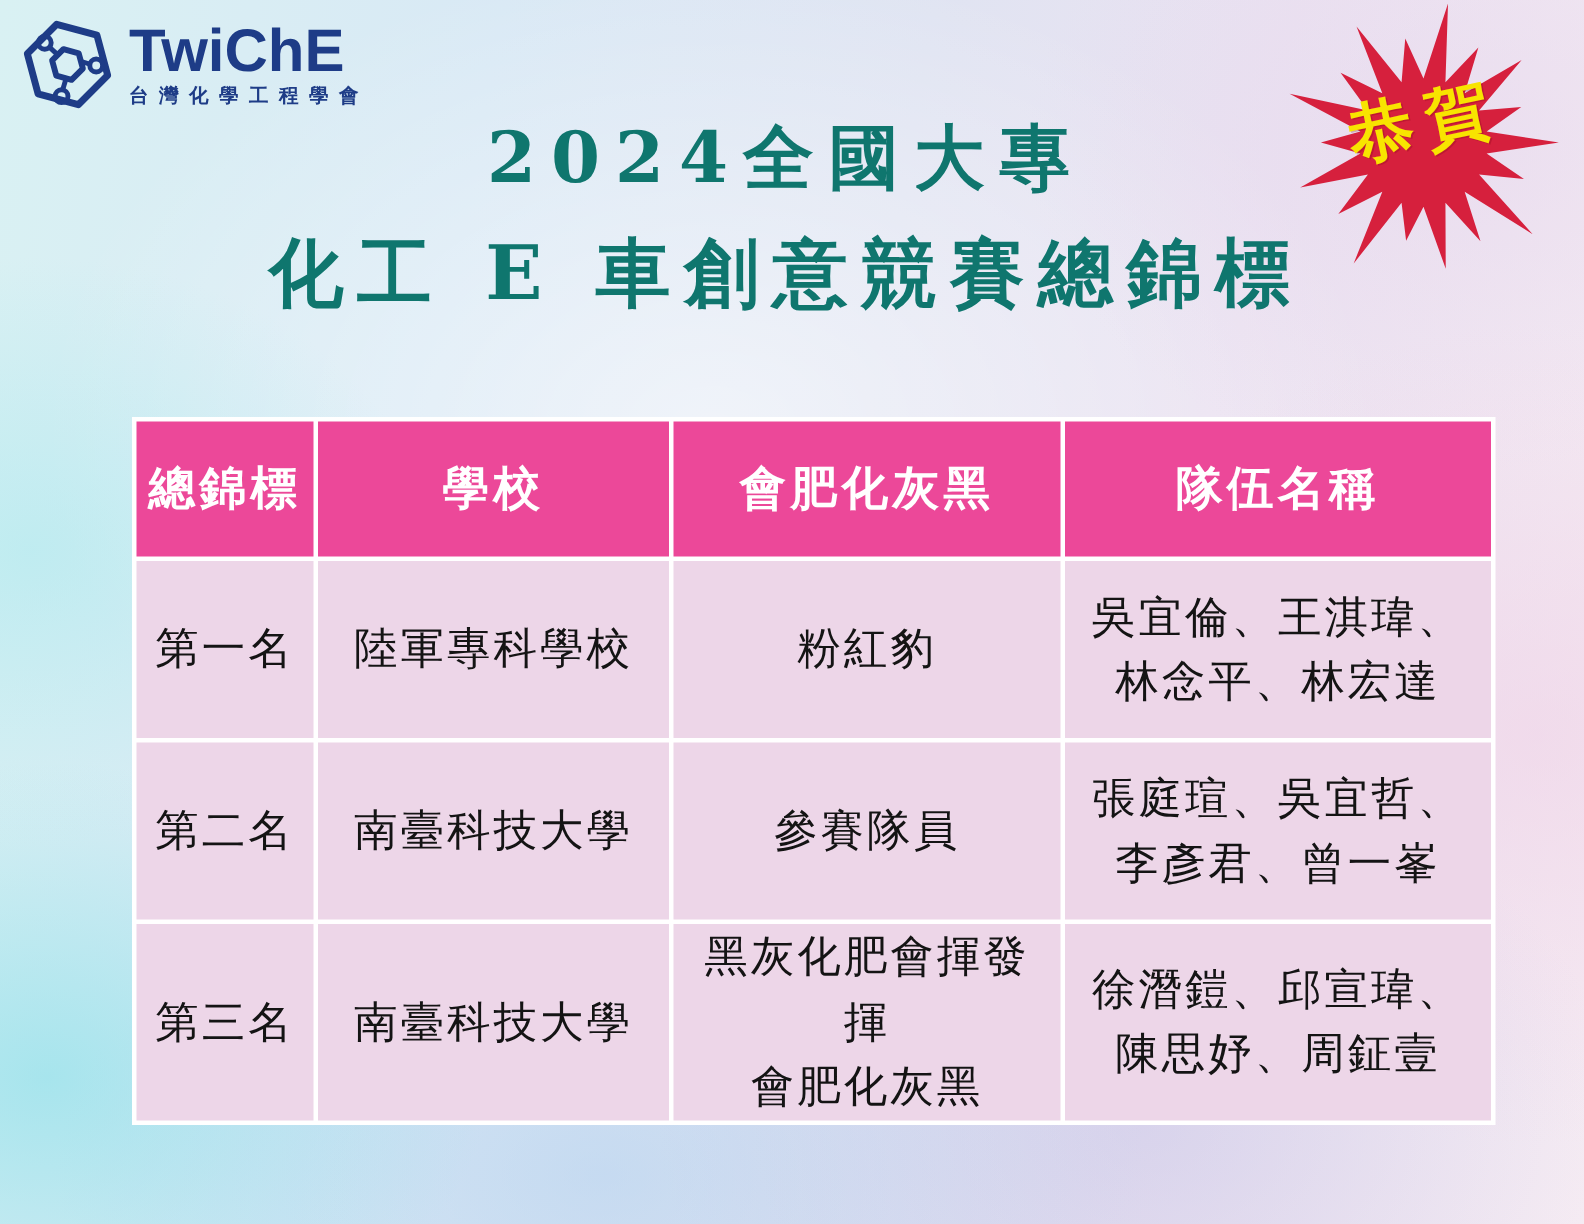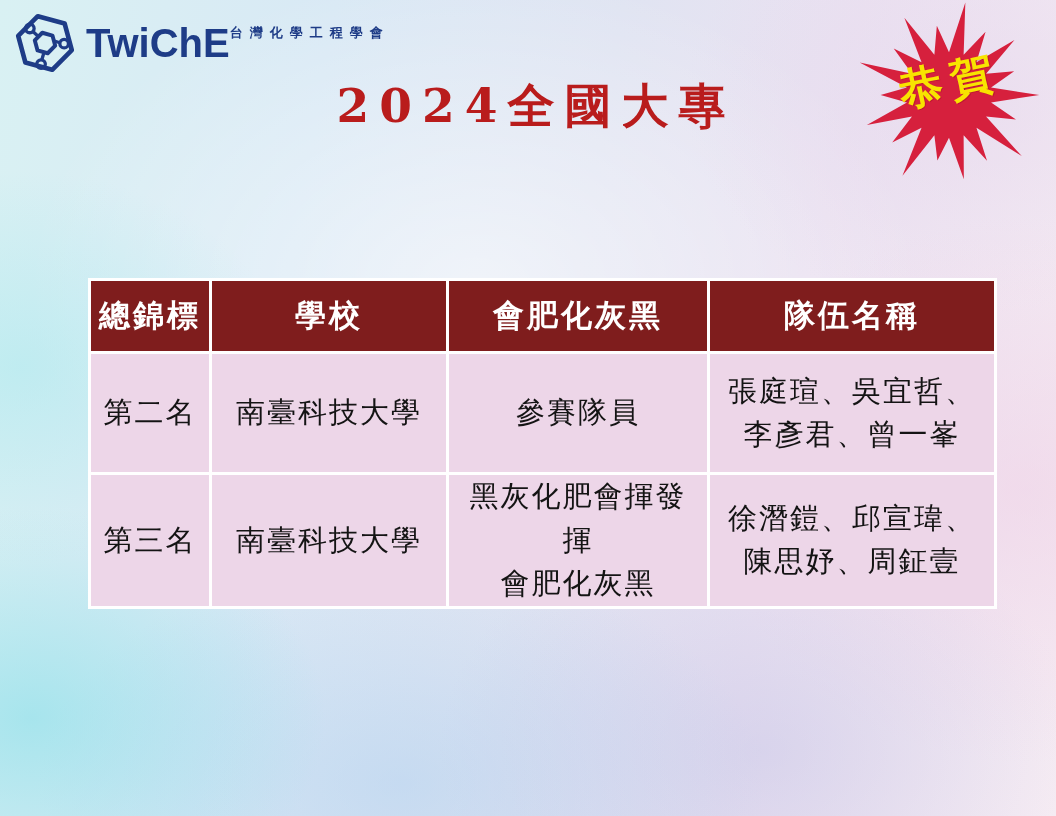--- a/index.html
+++ b/index.html
@@ -27,21 +27,21 @@
   
   .logo {
     position: absolute;
     top: 10px;
     left: 12px;
     display: flex;
     align-items: center;
     gap: 8px;
   }
   .logo-icon svg { display: block; }
-  .logo-textblock { display: flex; }
+  .logo-textblock { display: flex; flex-direction: column; }
   .logo-wordmark {
     font-family: "Liberation Sans", sans-serif;
     font-weight: bold;
     font-size: 40px;
     line-height: 40px;
     color: #1e3c87;
     letter-spacing: 0px;
   }
   .logo-subtitle {
     font-family: Liberation Sans, sans-serif;
@@ -50,24 +50,24 @@
     color: #1e3c87;
     letter-spacing: 7px;
     margin-top: 1px;
     white-space: nowrap;
   }
 
   
   .title-block {
     position: absolute;
     top: 82px;
-    left: 16px;
+    left: 4px;
     width: 1040px;
     text-align: center;
-    color: #b91c1c;
+    color: #0f766e;
     font-weight: bold;
   }
   .title-line1 {
     font-size: 47px;
     letter-spacing: 10px;
     line-height: 1.0;
   }
   .title-line2 {
     font-size: 50px;
     letter-spacing: 9px;
@@ -107,26 +107,26 @@
     border-spacing: 3px;
     background: #ffffff;
     table-layout: fixed;
   }
   table.results th, table.results td {
     text-align: center;
     vertical-align: middle;
     padding: 0 6px;
   }
   table.results th {
-    background: #7f1d1d;
+    background: #ec4899;
     color: #ffffff;
     font-size: 31px;
     font-weight: bold;
     letter-spacing: 3px;
-    height: 70px;
+    height: 90px;
   }
   table.results td {
     background: #edd6e8;
     color: #141414;
     font-size: 29px;
     letter-spacing: 2px;
     white-space: pre-line;
     line-height: 1.5;
   }
   .row-1 td { height: 118px; }
@@ -154,20 +154,21 @@
     </svg>
   </div>
   <div class="logo-textblock">
     <div class="logo-wordmark">TwiChE</div>
     <div class="logo-subtitle">台灣化學工程學會</div>
   </div>
 </div>
 
 <div class="title-block">
   <div class="title-line1">2024全國大專</div>
+  <div class="title-line2">化工 E 車創意競賽總錦標</div>
 </div>
 
 <div class="badge">
   <svg viewBox="0 0 200 200">
     <polygon fill="#d6203d" points="
       195,100 144.3,107.8 170.5,125.7 139,122.5 176.6,164.3 128.9,134.5
       140,169.3 115.4,142.3 115.6,188.6 100,145 87.8,168.9 84.6,142.3
       51,184.9 71.1,134.5 40.2,150.1 61,122.5 13.5,131.5 55.7,107.8
       28,100 55.7,92.2 6,65.8 61,77.5 41.8,51.1 71.1,65.5
       53,18.6 84.6,57.7 87.2,27.1 100,55 117.2,2.5 115.4,57.7
@@ -185,20 +186,27 @@
   </colgroup>
   <thead>
     <tr>
       <th>總錦標</th>
       <th>學校</th>
       <th>會肥化灰黑</th>
       <th>隊伍名稱</th>
     </tr>
   </thead>
   <tbody>
+    <tr class="row-1">
+      <td>第一名</td>
+      <td>陸軍專科學校</td>
+      <td>粉紅豹</td>
+      <td>吳宜倫、王淇瑋、
+林念平、林宏達</td>
+    </tr>
     <tr class="row-2">
       <td>第二名</td>
       <td>南臺科技大學</td>
       <td>參賽隊員</td>
       <td>張庭瑄、吳宜哲、
 李彥君、曾一峯</td>
     </tr>
     <tr class="row-3">
       <td>第三名</td>
       <td>南臺科技大學</td>

